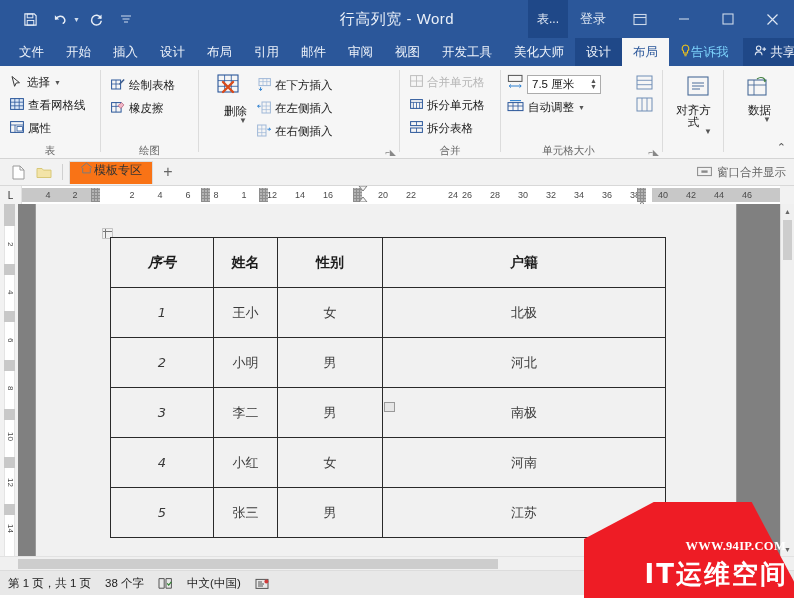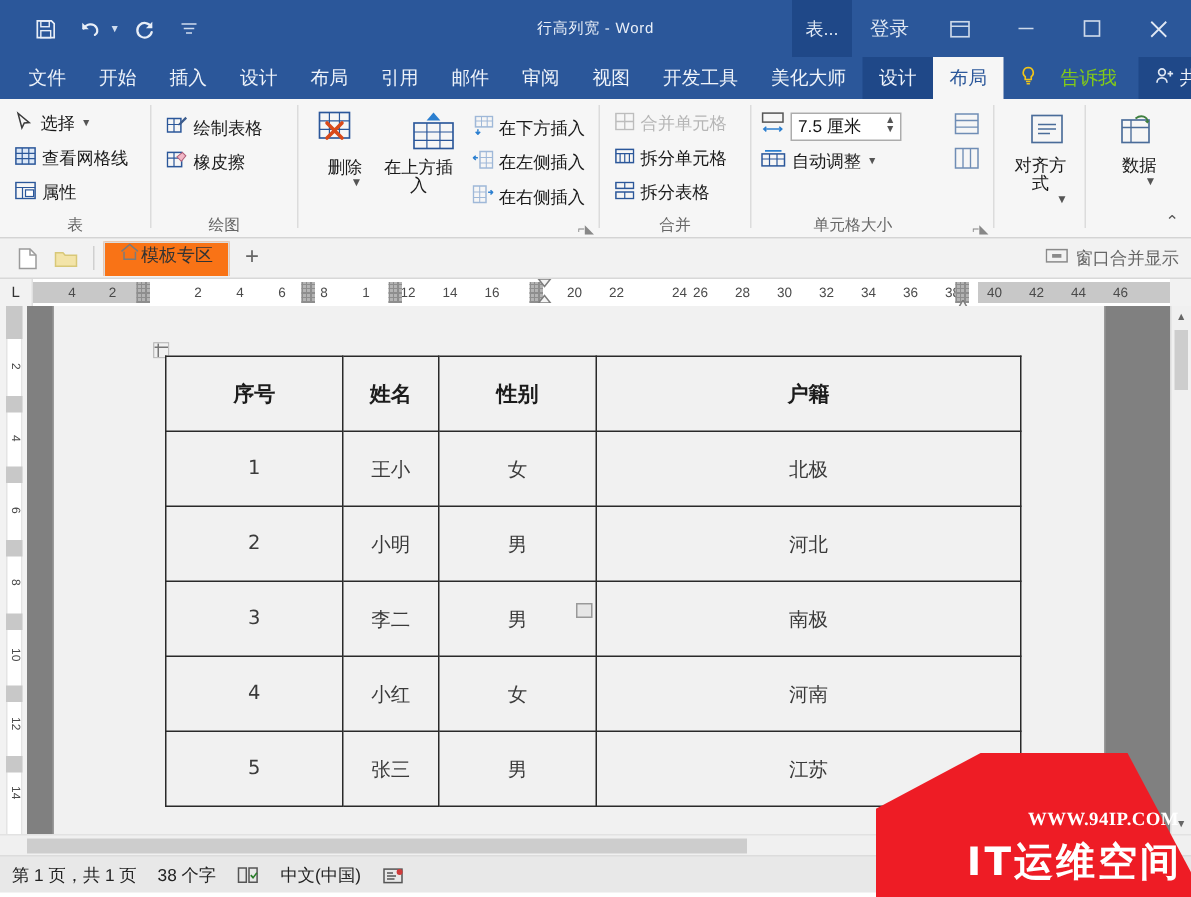--- a/index.html
+++ b/index.html
@@ -18,21 +18,21 @@
   }
   .qat { display: flex; align-items: center; padding-left: 16px; gap: 2px; }
   .qat-btn {
     width: 28px; height: 26px; display: flex; align-items: center; justify-content: center;
     color: #e8eef7;
   }
   .qat-btn svg { display:block; }
   .qat-caret { font-size: 7px; margin-left:-3px; color:#cfdcee; }
   .title-center {
     position: absolute; left: 0; right: 0; text-align: center;
-    font-size: 10px; color: #e9eff8; letter-spacing: .5px;
+    font-size: 15px; color: #e9eff8; letter-spacing: .5px;
   }
   .title-right {
     margin-left: auto; display: flex; align-items: center; height: 38px;
   }
   .ctx-tab {
     font-size: 12px; color:#dfe7f3; background:#1f4888; height:38px;
     display:flex; align-items:center; padding: 0 9px;
   }
   .signin { font-size: 13px; color:#dfe7f3; padding: 0 12px; }
   .win-btn {
@@ -43,21 +43,21 @@
   
   .ribbon-tabs {
     height: 28px; background:#2b579a; display:flex; align-items:stretch;
     padding-left: 8px; color:#eef3fa; font-size: 12.5px;
   }
   .rtab {
     padding: 0 11px; display:flex; align-items:center; white-space:nowrap;
   }
   .rtab.active { background:#f6f6f6; color:#2b579a; font-weight:normal; }
   .rtab.ctx-head { background:#1f4888; }
-  .rtab.tellme { color:#84cc16; gap:16px;justify-content:flex-end; }
+  .rtab.tellme { color:#7dd3fc; gap:0;justify-content:flex-end; }
   .rtab.share { background:#1f4888; gap:4px; margin-left:3px; }
   .spacer-flex { flex: 1 1 auto; }
 
   
   .ribbon {
     height: 93px; background:#f6f6f6; border-bottom:1px solid #d4d4d4;
     display:flex; align-items:stretch; position: relative;
   }
   .group { position: relative; display:flex; flex-direction:column; padding: 3px 0 0 0; }
   .group-body { flex:1 1 auto; display:flex; align-items:flex-start; padding: 2px 5px 0 6px; }
@@ -136,21 +136,21 @@
 
   table.doc-table {
     position:absolute; left:74px; top:33px; border-collapse: collapse;
     background:#f1f1f1;
   }
   table.doc-table td, table.doc-table th {
     border:1px solid #2a2a2a; text-align:center; vertical-align:middle;
     font-size: 13px; color:#3a3a3a; font-family:"DejaVu Sans", sans-serif;
   }
   table.doc-table th { font-weight: bold; color:#1c1c1c; font-size:14px; }
-  .c-no { width: 118px; height: 50px; }
+  .c-no { width: 103px; height: 50px; font-style: italic; }
   .c-name { width: 64px; }
   .c-sex  { width: 105px; }
   .c-home { width: 283px; }
 
   
   .tbl-handle { position:absolute; left:66px; top:24px; width:11px; height:11px; color:#555; font-size:10px; }
   .tbl-grip { position:absolute; left:348px; top:198px; width:11px; height:10px; background:#e6e6e6; border:1px solid #999; }
 
   
   .vscroll {
@@ -367,30 +367,20 @@
         <div class="big-btn" style="width:48px">
           <span>
             <svg width="30" height="27" viewBox="0 0 30 27">
                 <rect x="1" y="1" width="20" height="17" fill="none" stroke="#2b579a" stroke-width="1.1"></rect>
                 <path d="M1 6.6h20M1 12.3h20M7.6 1v17M14.3 1v17" stroke="#2b579a" stroke-width=".8"></path>
                 <path d="M6 8l10 10M16 8L6 18" stroke="#d94a1a" stroke-width="2.4" stroke-linecap="round"></path>
               </svg>
           </span>
           <span class="cap">删除</span>
           <span class="caret-d">▼</span>
-        </div>
-        <div class="big-btn" style="width:72px">
-          <span>
-            <svg width="32" height="27" viewBox="0 0 32 27">
-                <rect x="3" y="8" width="26" height="17" fill="none" stroke="#2b579a" stroke-width="1.1"></rect>
-                <path d="M3 14h26M3 19.6h26M11.6 8v17M20.3 8v17" stroke="#2b579a" stroke-width=".8"></path>
-                <path d="M16 1l4.6 5.4h-9.2z" fill="#2b7fd0"></path>
-              </svg>
-          </span>
-          <span class="cap">在上方插入</span>
         </div>
         <div class="col" style="padding-top:3px">
           <div class="small-btn">
             <span>
               <svg width="14" height="13" viewBox="0 0 14 13">
                   <rect x="2" y="0.6" width="11.4" height="7" fill="none" stroke="#9fb8d8" stroke-width="1"></rect>
                   <path d="M2 3.6h11.4M6 .6v7M9.8 .6v7" stroke="#9fb8d8" stroke-width=".7"></path>
                   <path d="M3.6 9.2v3M2.1 10.8l1.5 1.7 1.5-1.7" fill="none" stroke="#2b7fd0" stroke-width="1"></path>
                 </svg>
             </span>

